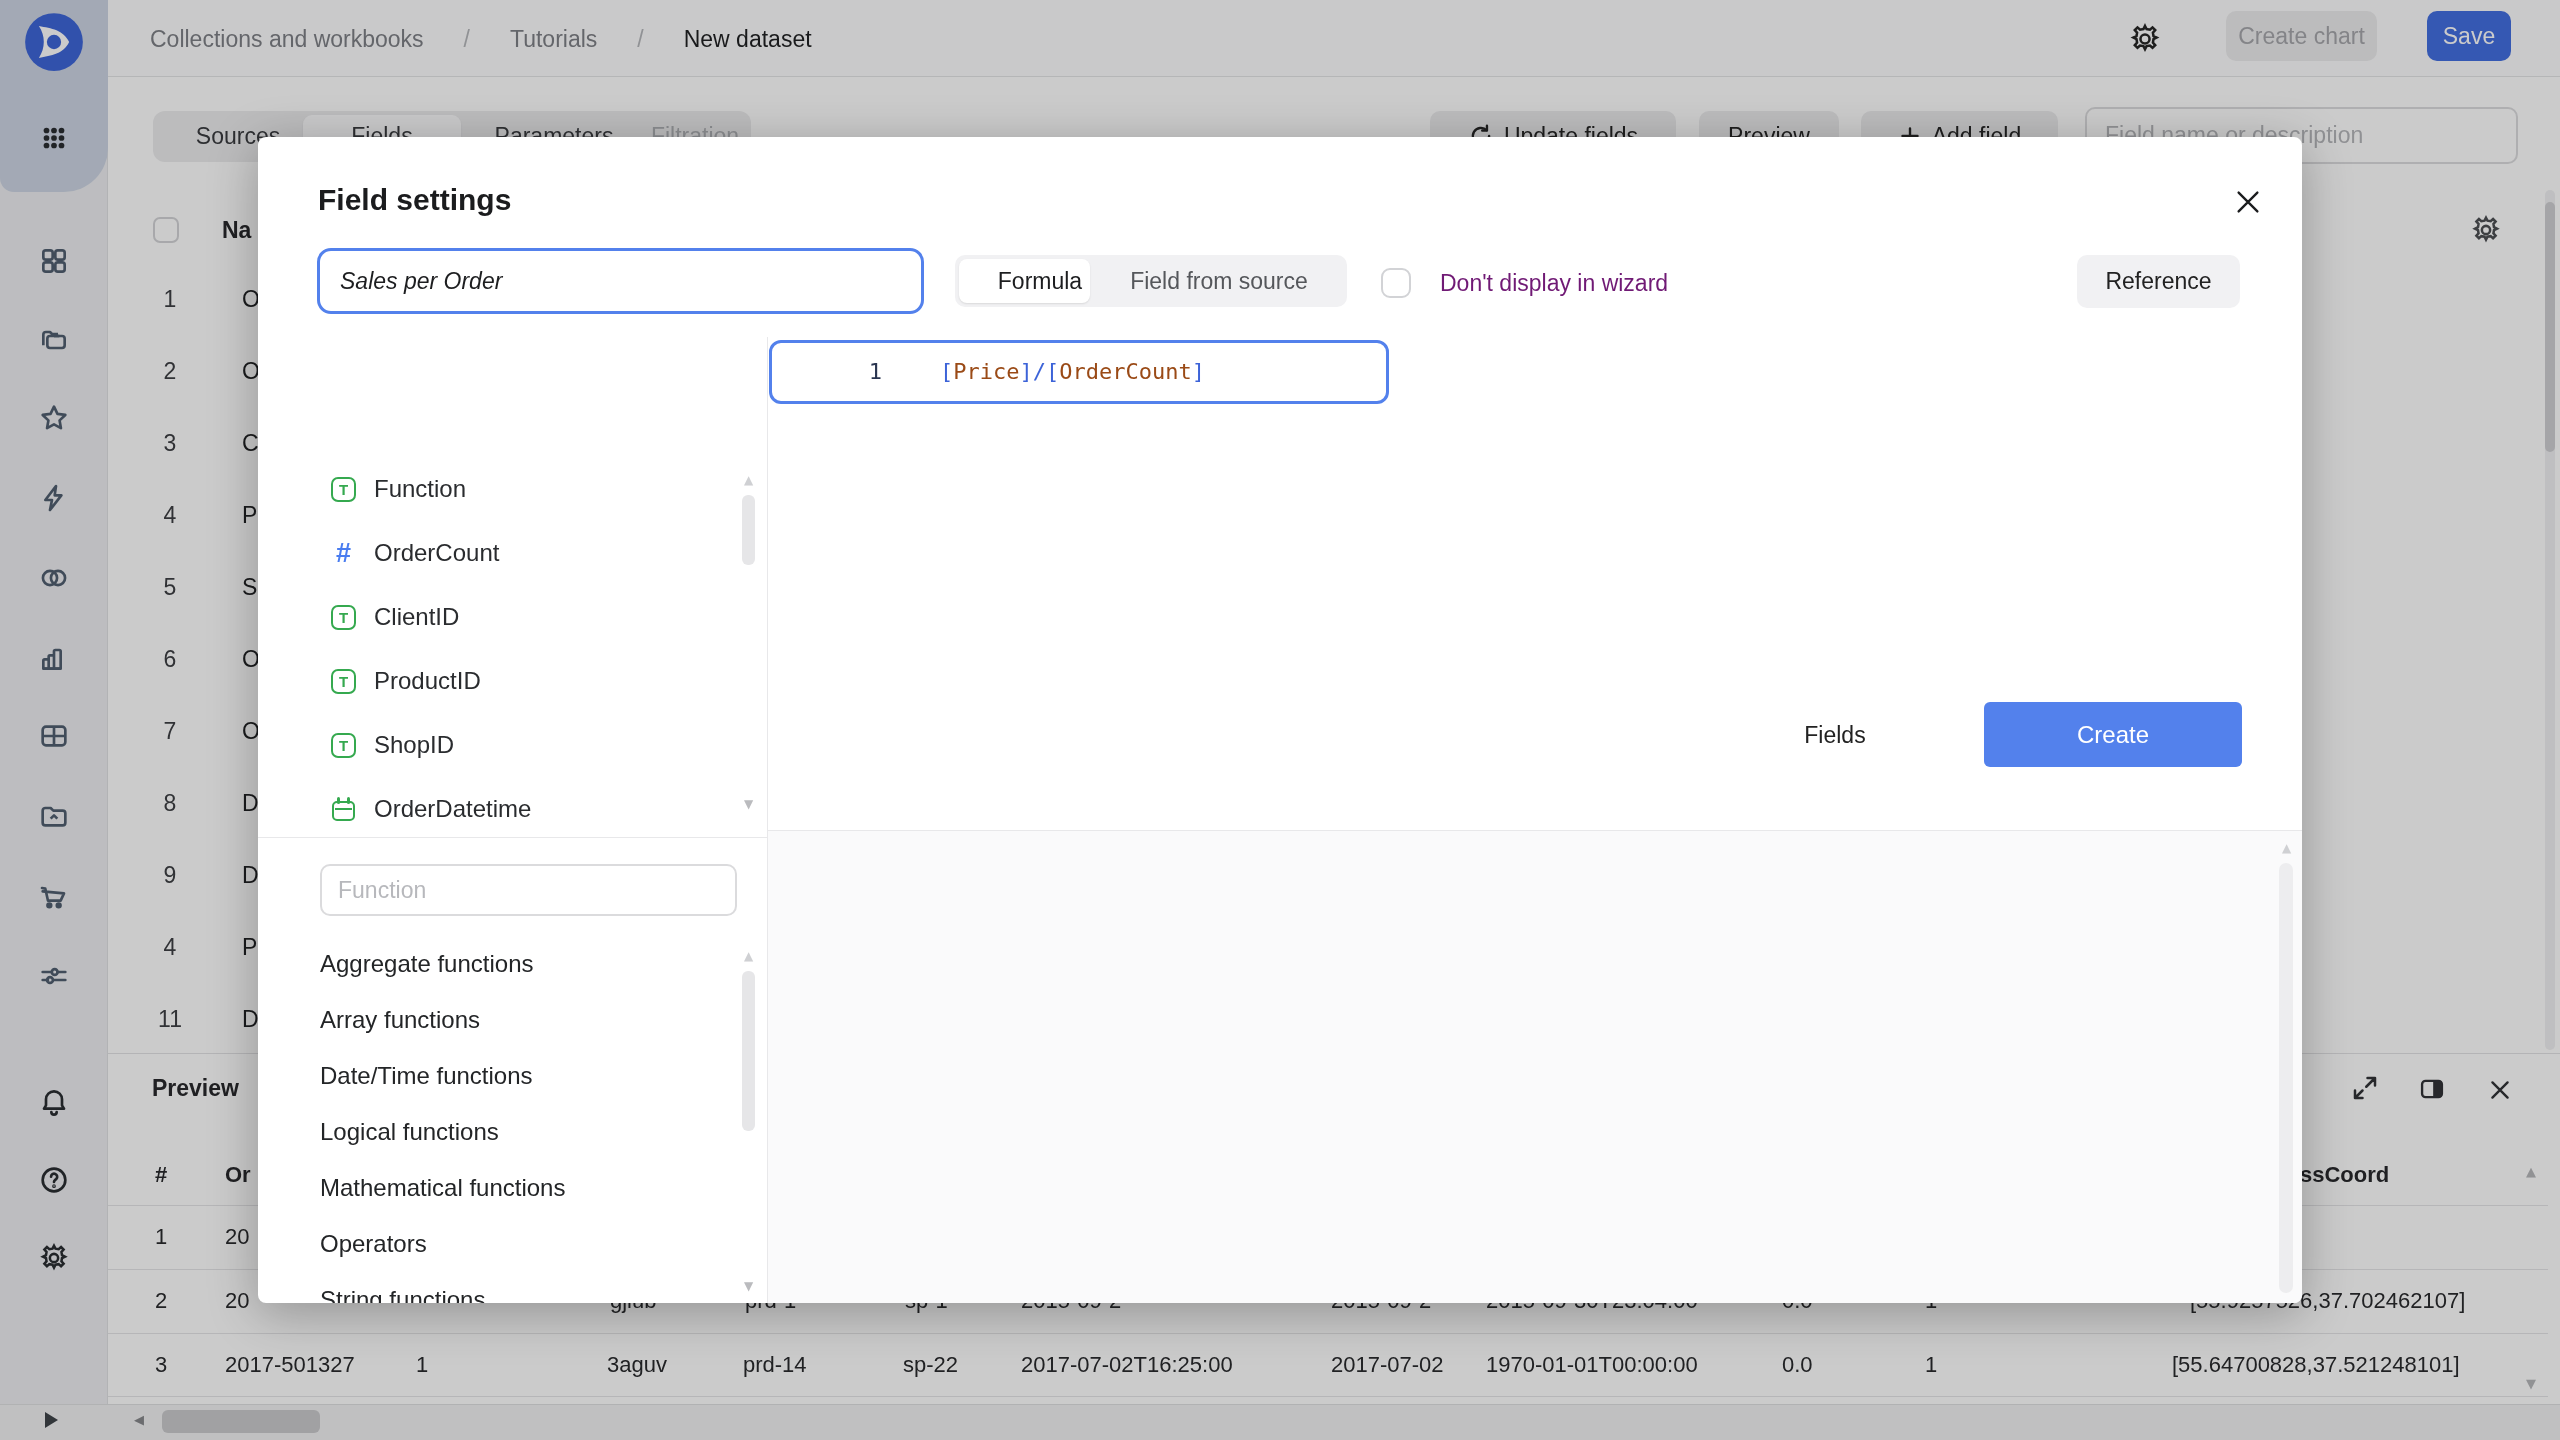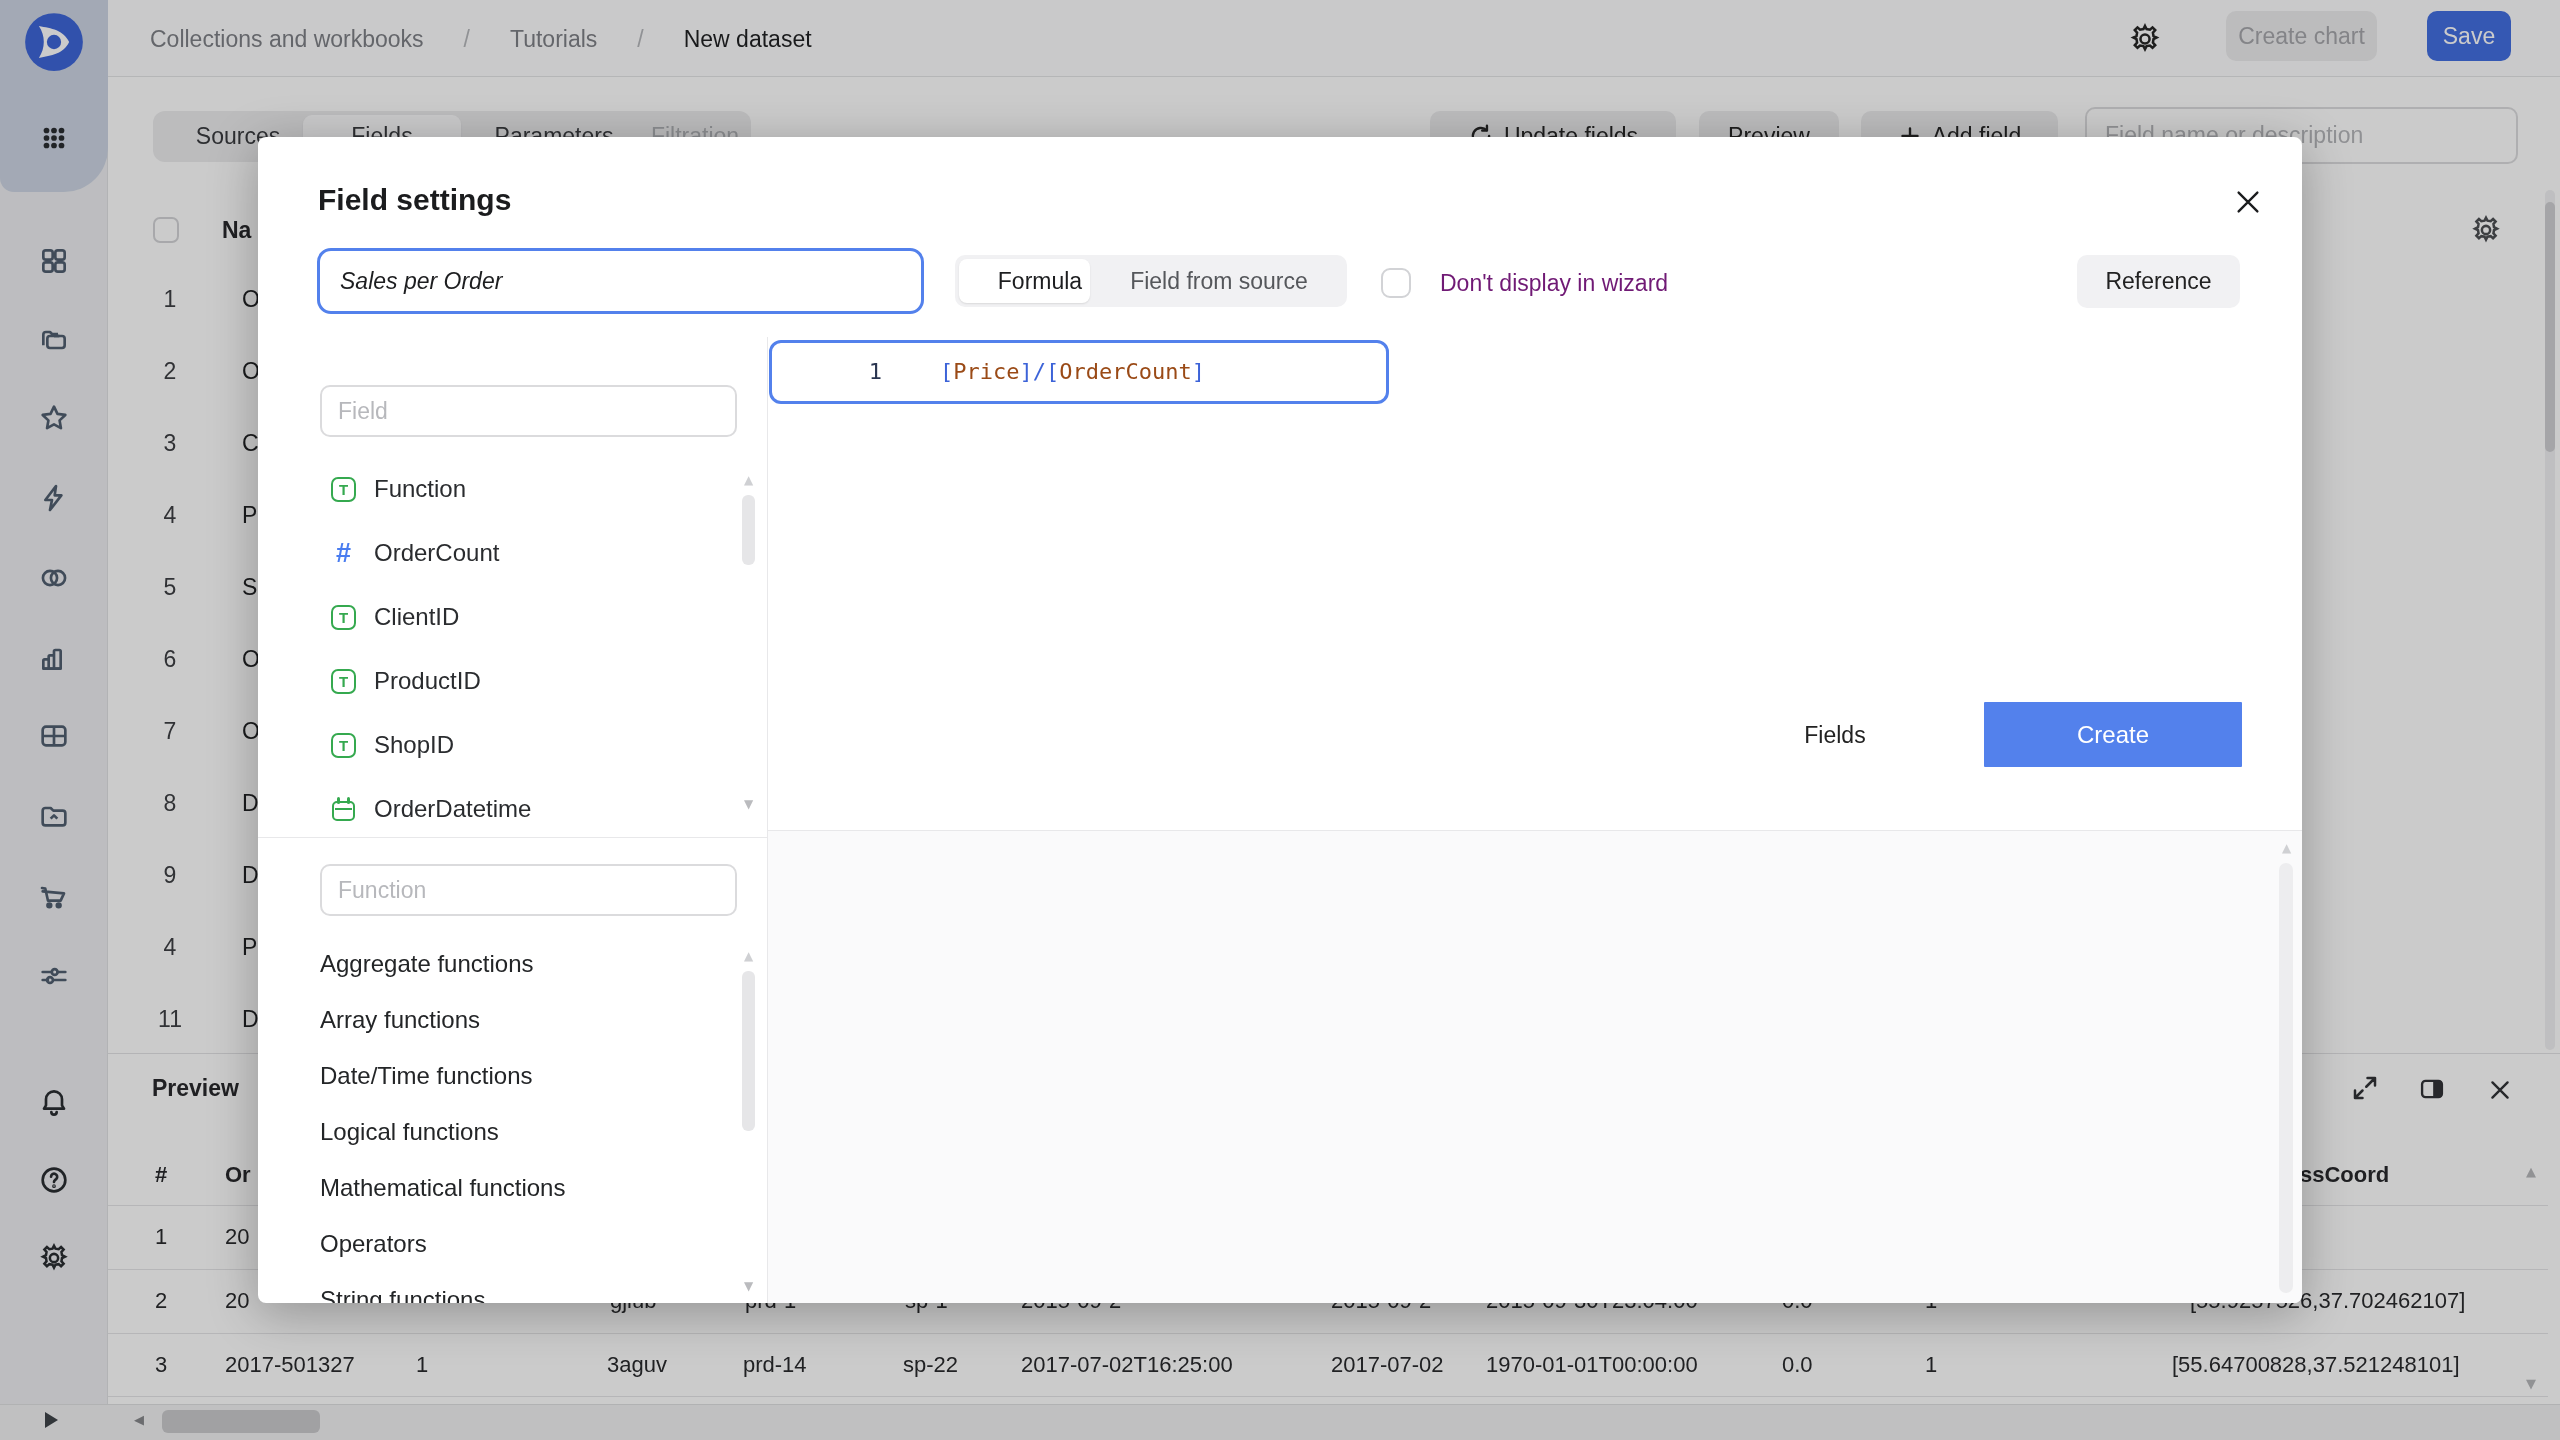--- a/index.html
+++ b/index.html
@@ -69,21 +69,21 @@
   .divider-h { background:#e8e8ea; height:1px; }
   .code-line { border:3px solid #5381ec; border-radius:12px; background:#fff; }
   .mono { font-family:"DejaVu Sans Mono","Liberation Mono",monospace; font-size:22px; }
   .tok-bracket { color:#3c63d8; }
   .tok-operator { color:#3c63d8; }
   .tok-field { color:#9a4a16; }
   .gutter { color:#2a3550; }
   .docs { background:#fafafb; }
   .thumb { background:#e6e6e8; border-radius:6px; }
   .cancel-btn { font-size:23px; color:#222; display:flex; align-items:center; justify-content:center; }
-  .create-btn { background:#5381ec; border-radius:1px; color:#fff; font-size:24px;
+  .create-btn { background:#5381ec; border-radius:6px; color:#fff; font-size:24px;
                 display:flex; align-items:center; justify-content:center; }
   .m-tri { color:#cfd0d3; font-size:12px; font-family:"DejaVu Sans",sans-serif; }
   .cal-icon { position:relative; width:25px; height:25px; }
   .cal-body { position:absolute; left:1px; top:4px; width:23px; height:20px; border:2.5px solid #35a94f; border-radius:5px; }
   .cal-tab { position:absolute; top:0; width:2.5px; height:7px; background:#35a94f; border-radius:2px; }
   .cal-line { position:absolute; left:4px; top:11px; width:17px; height:2.5px; background:#35a94f; }
 </style>
 </head>
 <body>
 
@@ -368,23 +368,20 @@
       </div>
     </div>
 
     <div class="abs checkbox" style="left:1123px; top:131px; width:30px; height:30px; border-radius:9px;"></div>
     <div class="abs" style="left:1166px; top:133px; font-size:23px; color:#701a75;margin-left:16px;">Don't display in wizard</div>
 
     <div class="abs m-btn" style="left:1819px; top:118px; width:163px; height:53px;">Reference</div>
 
     <div class="abs divider-v" style="left:509px; top:200px; height:966px;"></div>
 
-    <div class="abs" style="left:62px; top:248px; width:417px; height:52px;">
-      <input class="pl-input" placeholder="Field" style="">
-    </div>
 
     <div class="abs f-item" style="left:73px; top:338px;">
       <span class="t-icon">T</span>
       <span>Function</span>
     </div>
     <div class="abs f-item" style="left:73px; top:402px;">
       <span class="hash-icon">#</span>
       <span>OrderCount</span>
     </div>
     <div class="abs f-item" style="left:73px; top:466px;">

